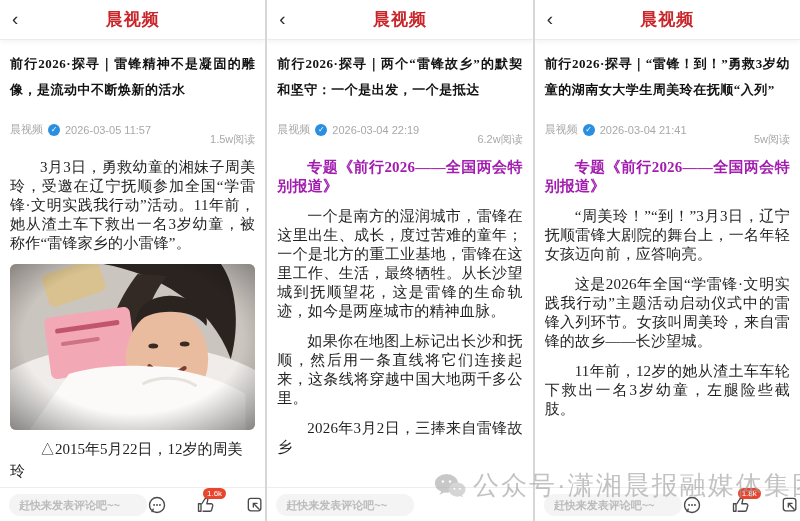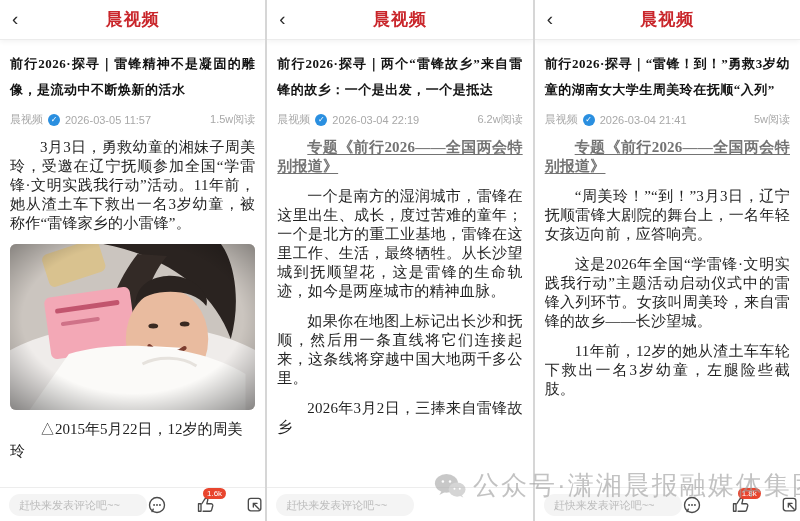--- a/index.html
+++ b/index.html
@@ -30,44 +30,45 @@
     margin:4px 0 9px 0; letter-spacing:.5px; text-align:justify;
   }
   .byline {
     display:flex; align-items:center; font-size:11px; color:#a8a8a8;
     font-family:"Liberation Sans", sans-serif; margin-bottom:4px; white-space:nowrap;
   }
   .verified {
     width:12px; height:12px; border-radius:50%; background:#2a8fe0; color:#fff;
     font-size:8px; line-height:12px; text-align:center; margin:0 5px; flex:0 0 12px;
   }
-  .reads { margin-left:auto; }
+  .reads { margin-left:auto;margin-top:20px; }
   .body-p {
     font-size:15px; line-height:19px; color:#1f1f1f; text-indent:2em;
     margin:11px 0; text-align:justify; letter-spacing:.2px;
   }
   .topic-link {
-    color:#737373; font-weight:700; text-decoration:underline;
+    color:#a21caf; font-weight:700; 
     text-underline-offset:2px; cursor:pointer;
   }
   .photo-wrap {
     width:100%; height:166px; border-radius:6px; overflow:hidden; margin:5px 0 8px 0;
     background:#cfc9c3;
   }
   .photo-wrap svg { display:block; width:100%; height:100%; }
   .caption { font-size:15px; line-height:22px; color:#222; text-indent:2em; }
   .comment-bar {
     position:absolute; left:0; right:0; bottom:0; height:34px; background:#fff;
     border-top:1px solid #ededed; display:flex; align-items:center; padding:0 9px;
     z-index:3;
   }
   .comment-input {
     width:138px; height:22px; border:none; outline:none; border-radius:12px;
     background:#f4f4f4; font-size:11px; color:#666; padding:0 0 0 10px;
     font-family:"Liberation Sans", sans-serif;
+    font-weight:bold;
   }
   .comment-input::placeholder { color:#bcbcbc; }
   .bar-icons { margin-left:auto; display:flex; align-items:center; gap:29px; }
   .bar-icon { position:relative; width:20px; height:20px; cursor:pointer; }
   .bar-icon svg { width:20px; height:20px; stroke:#4a4a4a; fill:none; stroke-width:1.6; stroke-linecap:round; stroke-linejoin:round; }
   .like-badge {
     position:absolute; top:-7px; left:7px; background:#e8452e; color:#fff;
     font-size:8px; line-height:11px; height:11px; padding:0 4px; border-radius:6px;
     font-family:"Liberation Sans", sans-serif; white-space:nowrap;
   }
@@ -154,21 +155,21 @@
       </div>
     </footer>
   </section>
 
   <section class="panel">
     <header class="app-header">
       <span class="back-btn">‹</span>
       <span class="app-name">晨视频</span>
     </header>
     <div class="content">
-      <h1 class="article-title">前行2026·探寻｜两个“雷锋故乡”来自雷锋的故乡：一个是出发，一个是抵达</h1>
+      <h1 class="article-title">前行2026·探寻｜两个“雷锋故乡”的默契和坚守：一个是出发，一个是抵达</h1>
       <div class="byline">
         <span>晨视频</span>
         <span class="verified">✓</span>
         <span>2026-03-04 22:19</span>
         <span class="reads">6.2w阅读</span>
       </div>
       <p class="body-p"><span class="topic-link">专题《前行2026——全国两会特别报道》</span></p>
       <p class="body-p">一个是南方的湿润城市，雷锋在这里出生、成长，度过苦难的童年；一个是北方的重工业基地，雷锋在这里工作、生活，最终牺牲。从长沙望城到抚顺望花，这是雷锋的生命轨迹，如今是两座城市的精神血脉。</p>
       <p class="body-p">如果你在地图上标记出长沙和抚顺，然后用一条直线将它们连接起来，这条线将穿越中国大地两千多公里。</p>
       <p class="body-p">2026年3月2日，三捧来自雷锋故乡</p>

